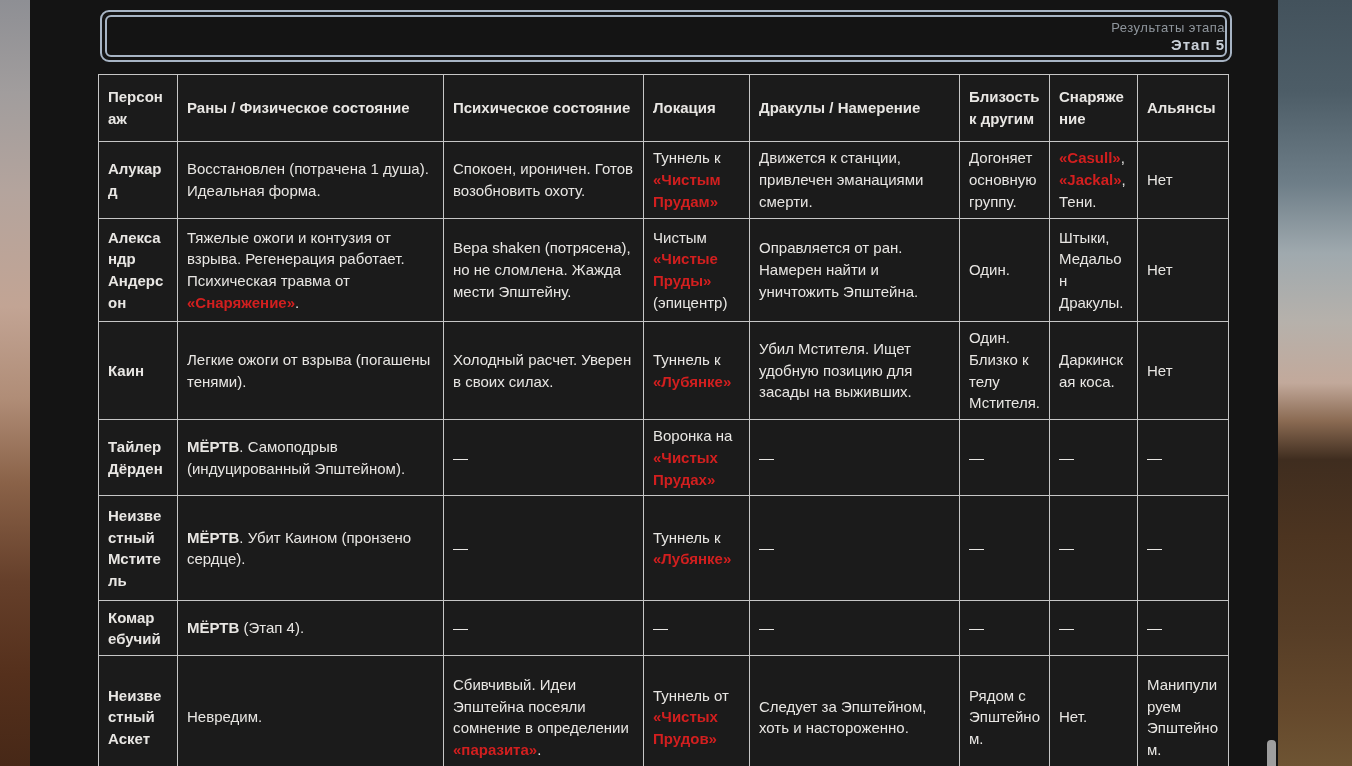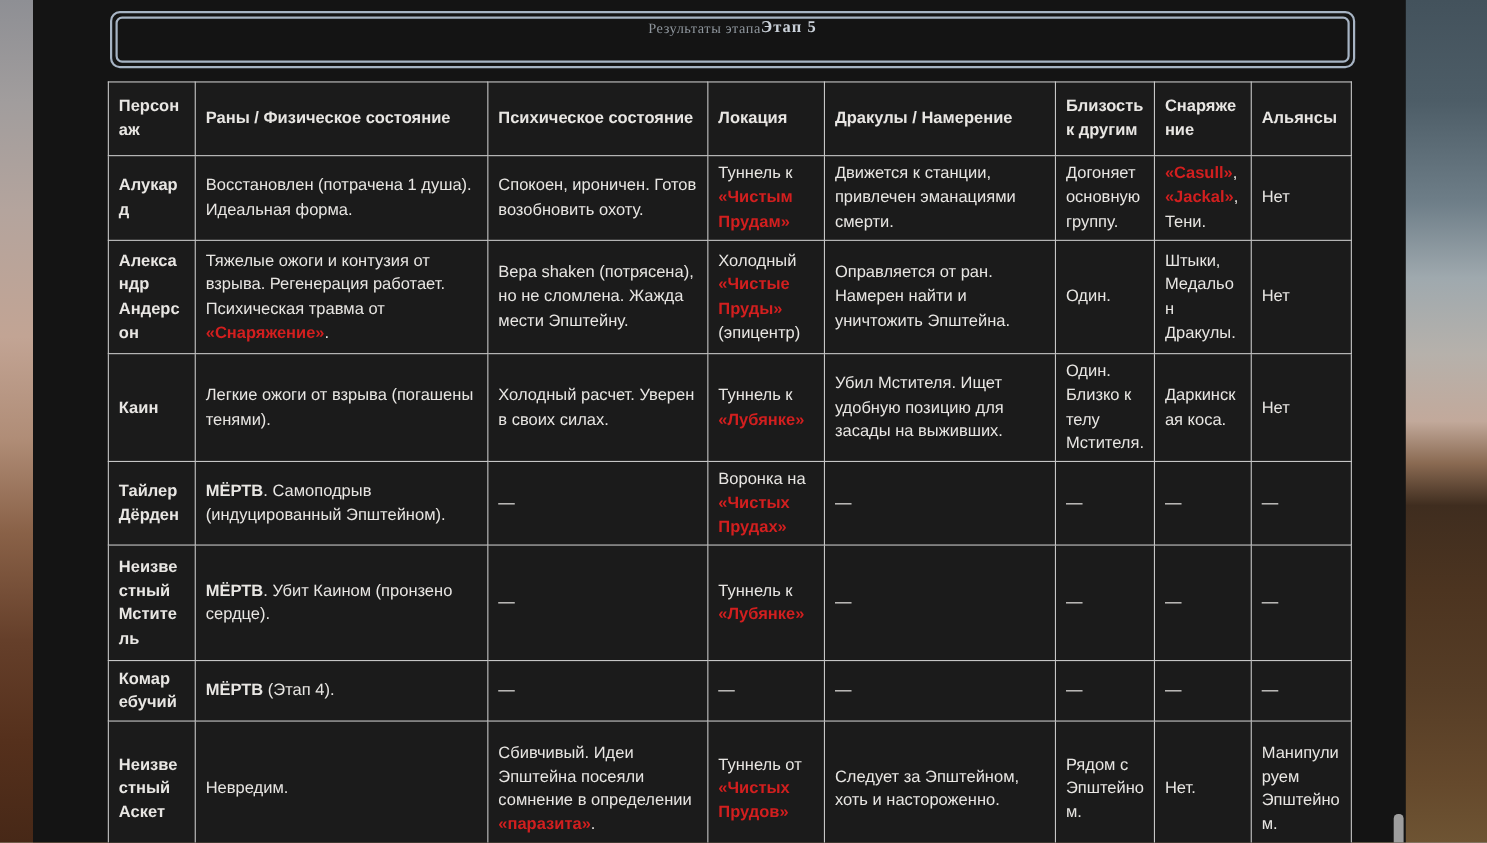--- a/index.html
+++ b/index.html
@@ -34,23 +34,23 @@
     box-sizing: border-box;
     border: 2px solid var(--c-box_border, #a7b4c4);
     border-radius: 9px;
     padding: 3px;
   }
   .stage-box-inner {
     box-sizing: border-box;
     width: 100%; height: 100%;
     border: 2px solid var(--c-box_border, #a7b4c4);
     border-radius: 6px;
-    display: flex; flex-direction: row;
-    align-items: flex-start; justify-content: center;
-    font-family: Liberation Serif, serif;
+    display: flex; flex-direction: column;
+    align-items: flex-end; justify-content: center;
+    font-family: Liberation Sans, sans-serif;
   }
   .stage-title {
     font-size: 13px; line-height: 17px;
     color: var(--c-title_gray, #8f969d);
     letter-spacing: 0.5px;
   }
   .stage-subtitle {
     font-size: 15px; line-height: 17px;
     font-weight: bold;
     color: var(--c-subtitle, #c9d0d8);
@@ -136,21 +136,21 @@
           <td><span>Туннель к </span><span class="red">«Чистым Прудам»</span></td>
           <td><span>Движется к станции, привлечен эманациями смерти.</span></td>
           <td><span>Догоняет основную группу.</span></td>
           <td><span class="red">«Casull»</span><span>, </span><span class="red">«Jackal»</span><span>, Тени.</span></td>
           <td><span>Нет</span></td>
         </tr>
         <tr style="height: 103px;">
           <td class="char"><span class="b">Александр Андерсон</span></td>
           <td><span>Тяжелые ожоги и контузия от взрыва. Регенерация работает. Психическая травма от </span><span class="red">«Снаряжение»</span><span>.</span></td>
           <td><span>Вера shaken (потрясена), но не сломлена. Жажда мести Эпштейну.</span></td>
-          <td><span>Холодный </span><span class="red">«Чистые Пруды»</span><span> (эпицентр)</span></td>
+          <td><span>Чистым </span><span class="red">«Чистые Пруды»</span><span> (эпицентр)</span></td>
           <td><span>Оправляется от ран. Намерен найти и уничтожить Эпштейна.</span></td>
           <td><span>Один.</span></td>
           <td><span>Штыки, Медальон Дракулы.</span></td>
           <td><span>Нет</span></td>
         </tr>
         <tr style="height: 96px;">
           <td class="char"><span class="b">Каин</span></td>
           <td><span>Легкие ожоги от взрыва (погашены тенями).</span></td>
           <td><span>Холодный расчет. Уверен в своих силах.</span></td>
           <td><span>Туннель к </span><span class="red">«Лубянке»</span></td>

